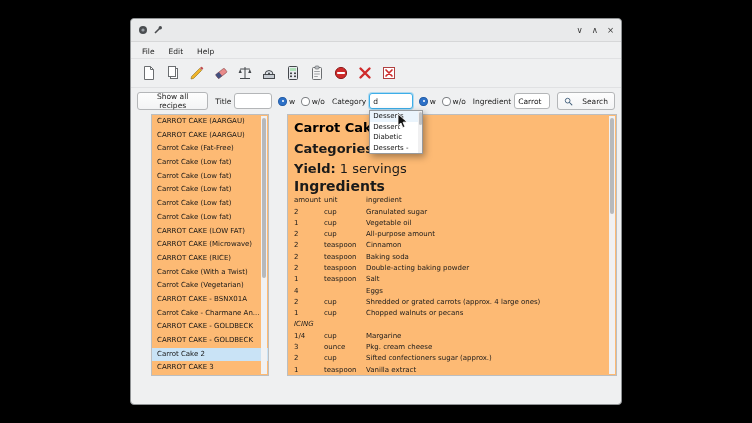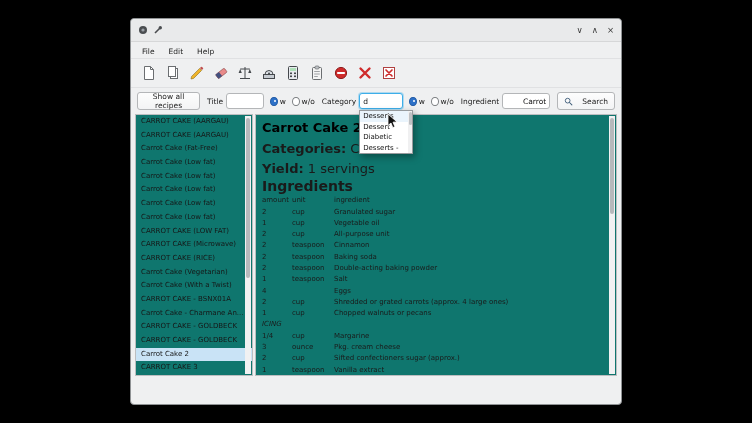--- a/index.html
+++ b/index.html
@@ -37,32 +37,32 @@
     height:18px;display:inline-flex;align-items:center;justify-content:center;
     padding:0 6px;font-size:7.5px;font-family:inherit;color:#222;box-sizing:border-box;
   }
   .flabel{margin-left:7px;margin-right:3px;color:#222;white-space:nowrap;}
   .rlabel{margin-left:2px;color:#222;}
   input.text{
     height:16px;box-sizing:border-box;border:1px solid #b4b6b8;border-radius:3px;background:#fff;
     font-size:7.5px;font-family:inherit;padding:0 3px;color:#111;outline:none;
   }
   input.focused{border:1px solid #3daee9;box-shadow:0 0 0 1px rgba(61,174,233,.35);}
-  .w38{width:38px;} .w44{width:44px;} .w40{width:48px;text-align:right;}
+  .w38{width:38px;} .w44{width:44px;} .w40{width:36px;}
   .radio{
     width:9px;height:9px;border-radius:50%;border:1px solid #7d8084;background:#fff;
     display:inline-block;margin-left:6px;position:relative;box-sizing:border-box;
   }
   .radio.checked{background:#2d71c8;border-color:#255da6;}
   .radio.checked::after{content:"";position:absolute;left:2.5px;top:2.5px;width:2px;height:2px;border-radius:50%;background:#fff;}
   .btn.search{margin-left:7px;gap:9px;}
   .search-icon{width:9px;height:9px;}
   
   .content{height:262px;flex:0 0 262px;margin:0 4px;display:flex;gap:2px;}
-  .panel{background:#0f766e;border:1px solid #bcbec0;box-sizing:border-box;position:relative;}
+  .panel{background:#fdba74;border:1px solid #bcbec0;box-sizing:border-box;position:relative;margin-left:16px;}
   .recipe-list{width:118px;flex:0 0 118px;overflow:hidden;}
   .list-item{
     height:13.7px;line-height:13.7px;padding:0 4px 0 5px;font-size:7px;color:#161616;
     white-space:nowrap;overflow:hidden;
   }
   .list-item.selected{background:#c9e3f6;}
   .recipe-detail{flex:1;overflow:hidden;padding:5px 10px 0 6px;}
   .recipe-title{font-size:13px;font-weight:bold;color:#000;line-height:15px;margin-bottom:9px;}
   .meta{font-size:13px;line-height:9px;}
   .meta.cat{margin-bottom:11px;} .meta.yld{margin-bottom:8px;}
@@ -269,23 +269,23 @@
           <div class="list-item">Carrot Cake (Low fat)</div>
 
           <div class="list-item">Carrot Cake (Low fat)</div>
 
           <div class="list-item">CARROT CAKE (LOW FAT)</div>
 
           <div class="list-item">CARROT CAKE (Microwave)</div>
 
           <div class="list-item">CARROT CAKE (RICE)</div>
 
+          <div class="list-item">Carrot Cake (With a Twist)</div>
+
           <div class="list-item">Carrot Cake (Vegetarian)</div>
-
-          <div class="list-item">Carrot Cake (With a Twist)</div>
 
           <div class="list-item">CARROT CAKE - BSNX01A</div>
 
           <div class="list-item">Carrot Cake - Charmane An...</div>
 
           <div class="list-item">CARROT CAKE - GOLDBECK</div>
 
           <div class="list-item">CARROT CAKE - GOLDBECK</div>
 
           <div class="list-item selected">Carrot Cake 2</div>
@@ -323,21 +323,21 @@
 
           <div class="ing-row">
             <span class="c-amt">1</span>
             <span class="c-unit">cup</span>
             <span class="c-ing">Vegetable oil</span>
           </div>
 
           <div class="ing-row">
             <span class="c-amt">2</span>
             <span class="c-unit">cup</span>
-            <span class="c-ing">All-purpose unit</span>
+            <span class="c-ing">All-purpose amount</span>
           </div>
 
           <div class="ing-row">
             <span class="c-amt">2</span>
             <span class="c-unit">teaspoon</span>
             <span class="c-ing">Cinnamon</span>
           </div>
 
           <div class="ing-row">
             <span class="c-amt">2</span>

